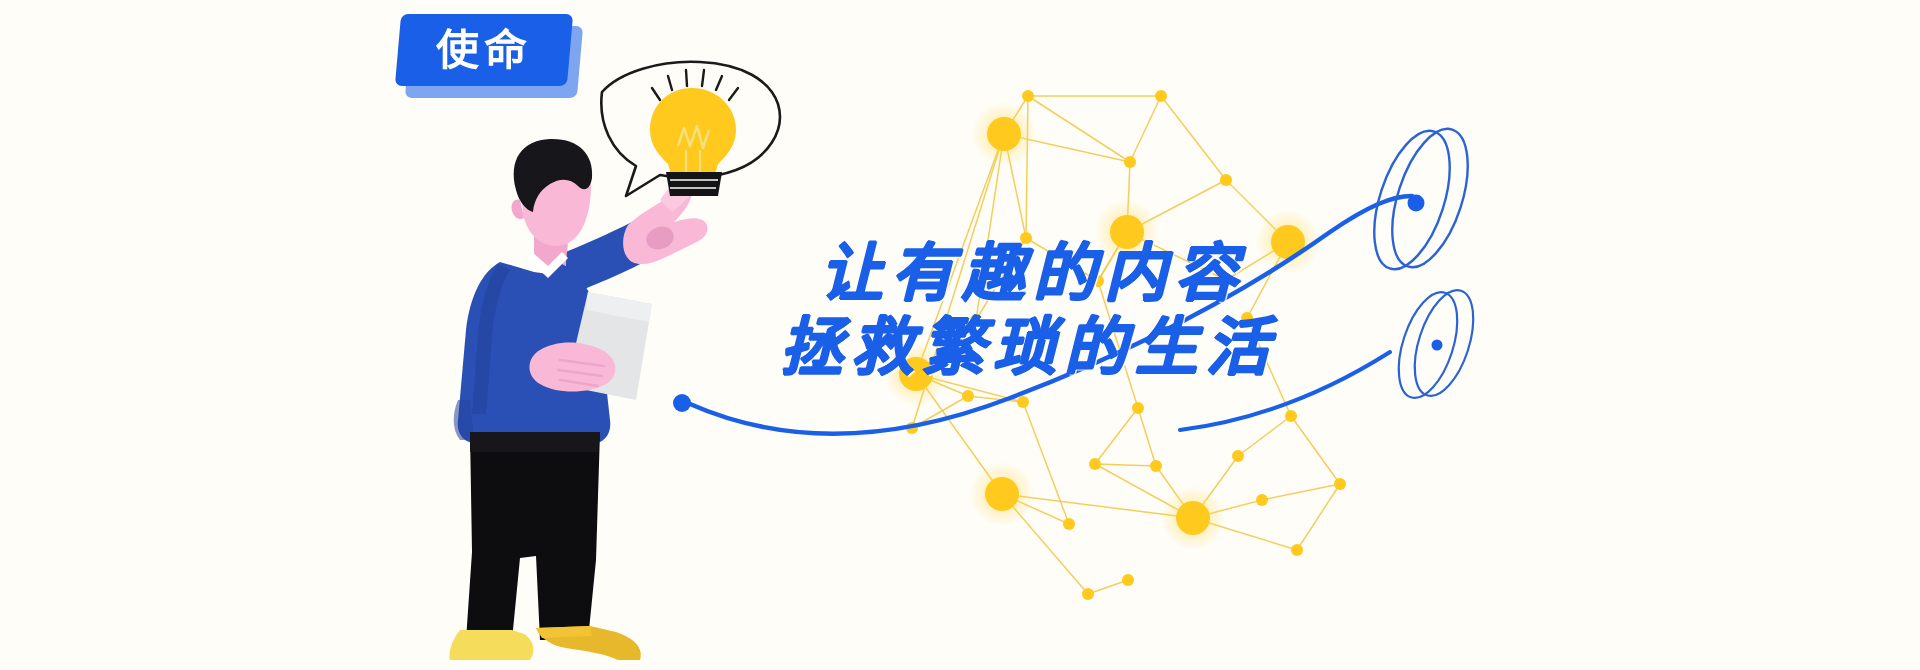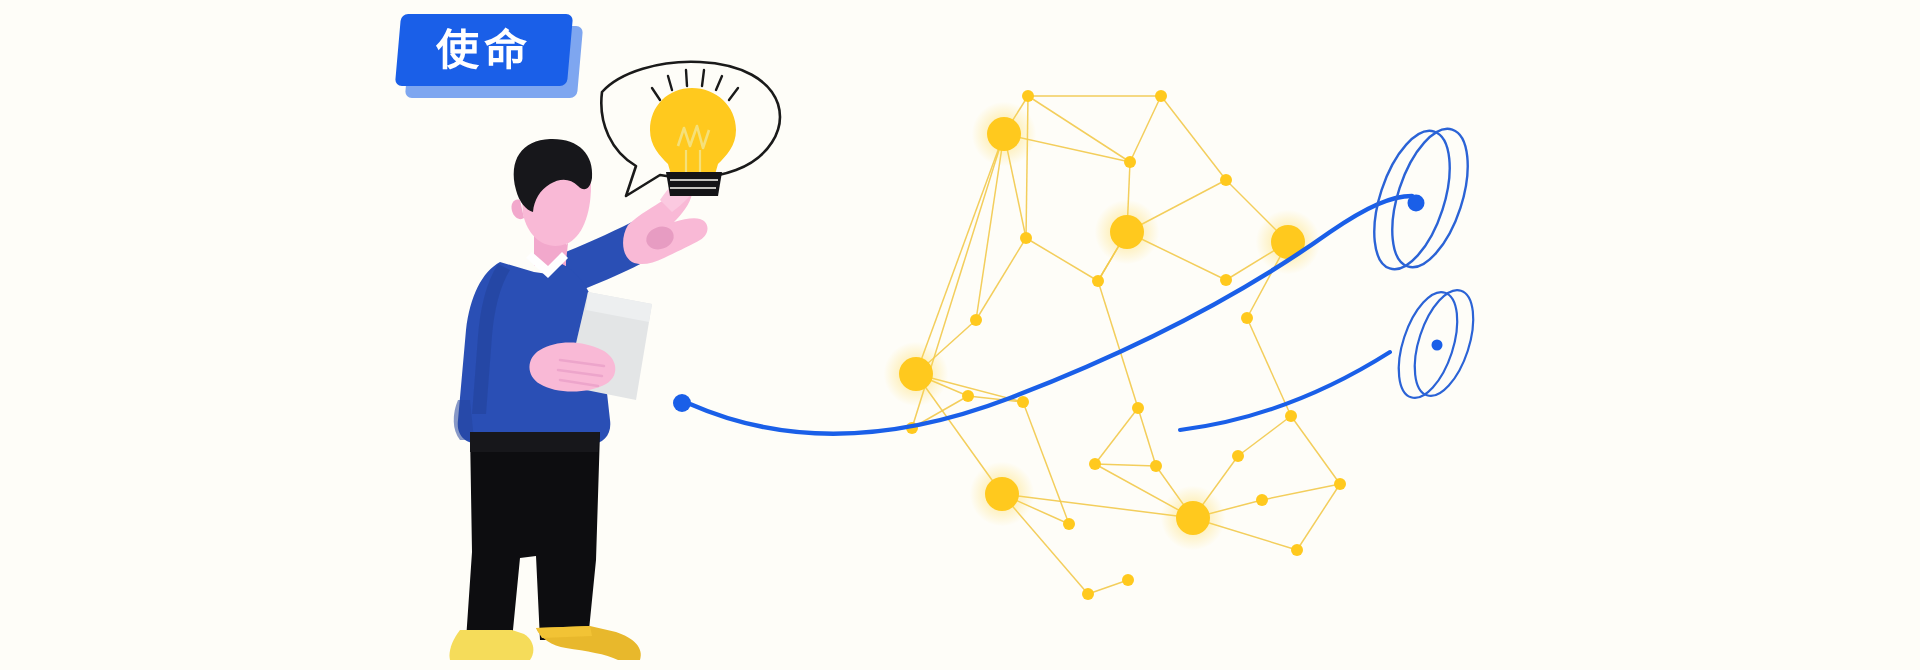--- a/index.html
+++ b/index.html
@@ -198,20 +198,22 @@
     </g>
 
     <g>
       <ellipse cx="1428" cy="345" rx="25" ry="55" transform="rotate(18 1428 345)" fill="none" stroke="#2B63D6" stroke-width="2.2"></ellipse>
       <ellipse cx="1444" cy="343" rx="25" ry="55" transform="rotate(18 1444 343)" fill="none" stroke="#2B63D6" stroke-width="2.2"></ellipse>
       <circle cx="1437" cy="345" r="5.5" fill="#1A5FE8"></circle>
     </g>
   </svg>
 
   <div id="headline">
+    <div class="hl-line hl-line-1">让有趣的内容</div>
+    <div class="hl-line hl-line-2">拯救繁琐的生活</div>
   </div>
 
   <svg class="layer" id="person-layer" viewBox="0 0 1920 670">
 
     <g>
       <path d="M540 262 C 572 250 604 236 632 222 L 652 258 C 622 274 580 292 552 300 Z" fill="#2A4FB5"></path>
 
       <path d="M628 225 C 640 214 654 206 664 200 L 676 188 C 684 180 694 183 692 194
                C 690 204 682 214 674 222 C 684 219 694 217 700 219 C 710 222 710 234 700 240
                C 692 245 676 252 664 258 C 652 264 640 266 632 262 C 622 256 620 238 628 225 Z" fill="#F9B9D6"></path>

